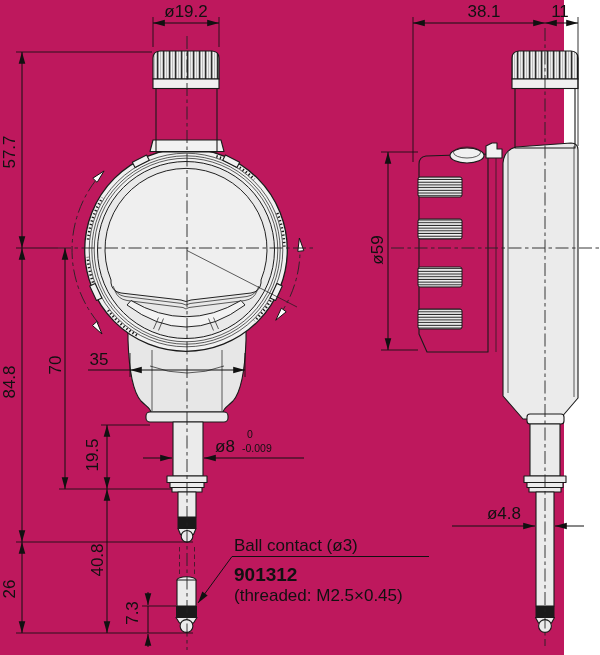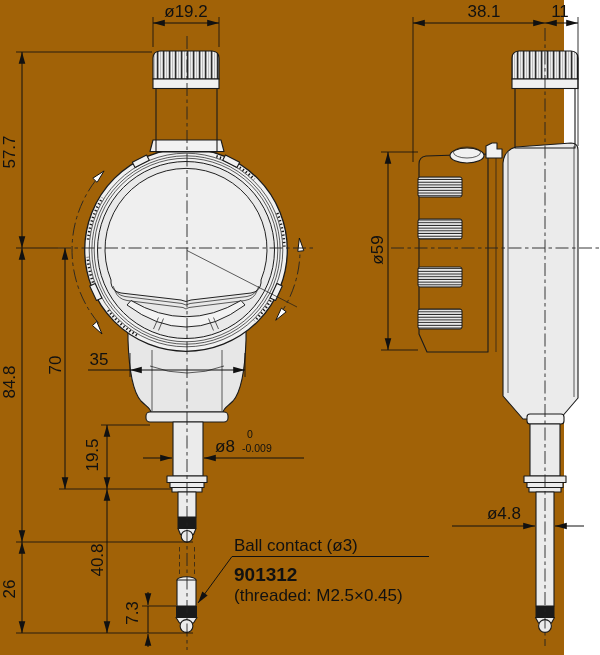--- a/index.html
+++ b/index.html
@@ -1,16 +1,16 @@
 <!DOCTYPE html>
 <html><head>
 <meta charset="utf-8">
 <style>
   html,body{margin:0;padding:0;background:#fff;}
-  #stage{width:564px;height:655px;background:#a16207;position:relative;font-family:"Liberation Sans",sans-serif;}
+  #stage{width:564px;height:655px;background:#be185d;position:relative;font-family:"Liberation Sans",sans-serif;}
   svg{display:block;}
   .ln{stroke:#1a1a1a;stroke-width:1.1;fill:none;stroke-linejoin:round;stroke-linecap:round;}
   .thin{stroke:#1a1a1a;stroke-width:0.7;fill:none;}
   .fillA{fill:#ebebeb;}
   .fillB{fill:#e7e7e7;}
   .fillC{fill:#f1f1f1;}
   .dark{fill:#1a1a1a;}
   .dim{stroke:#111;stroke-width:1;fill:none;}
   .ext{stroke:#111;stroke-width:0.85;fill:none;}
   .cl{stroke:#222;stroke-width:0.9;fill:none;stroke-dasharray:13 3.5 3.5 3.5;}

